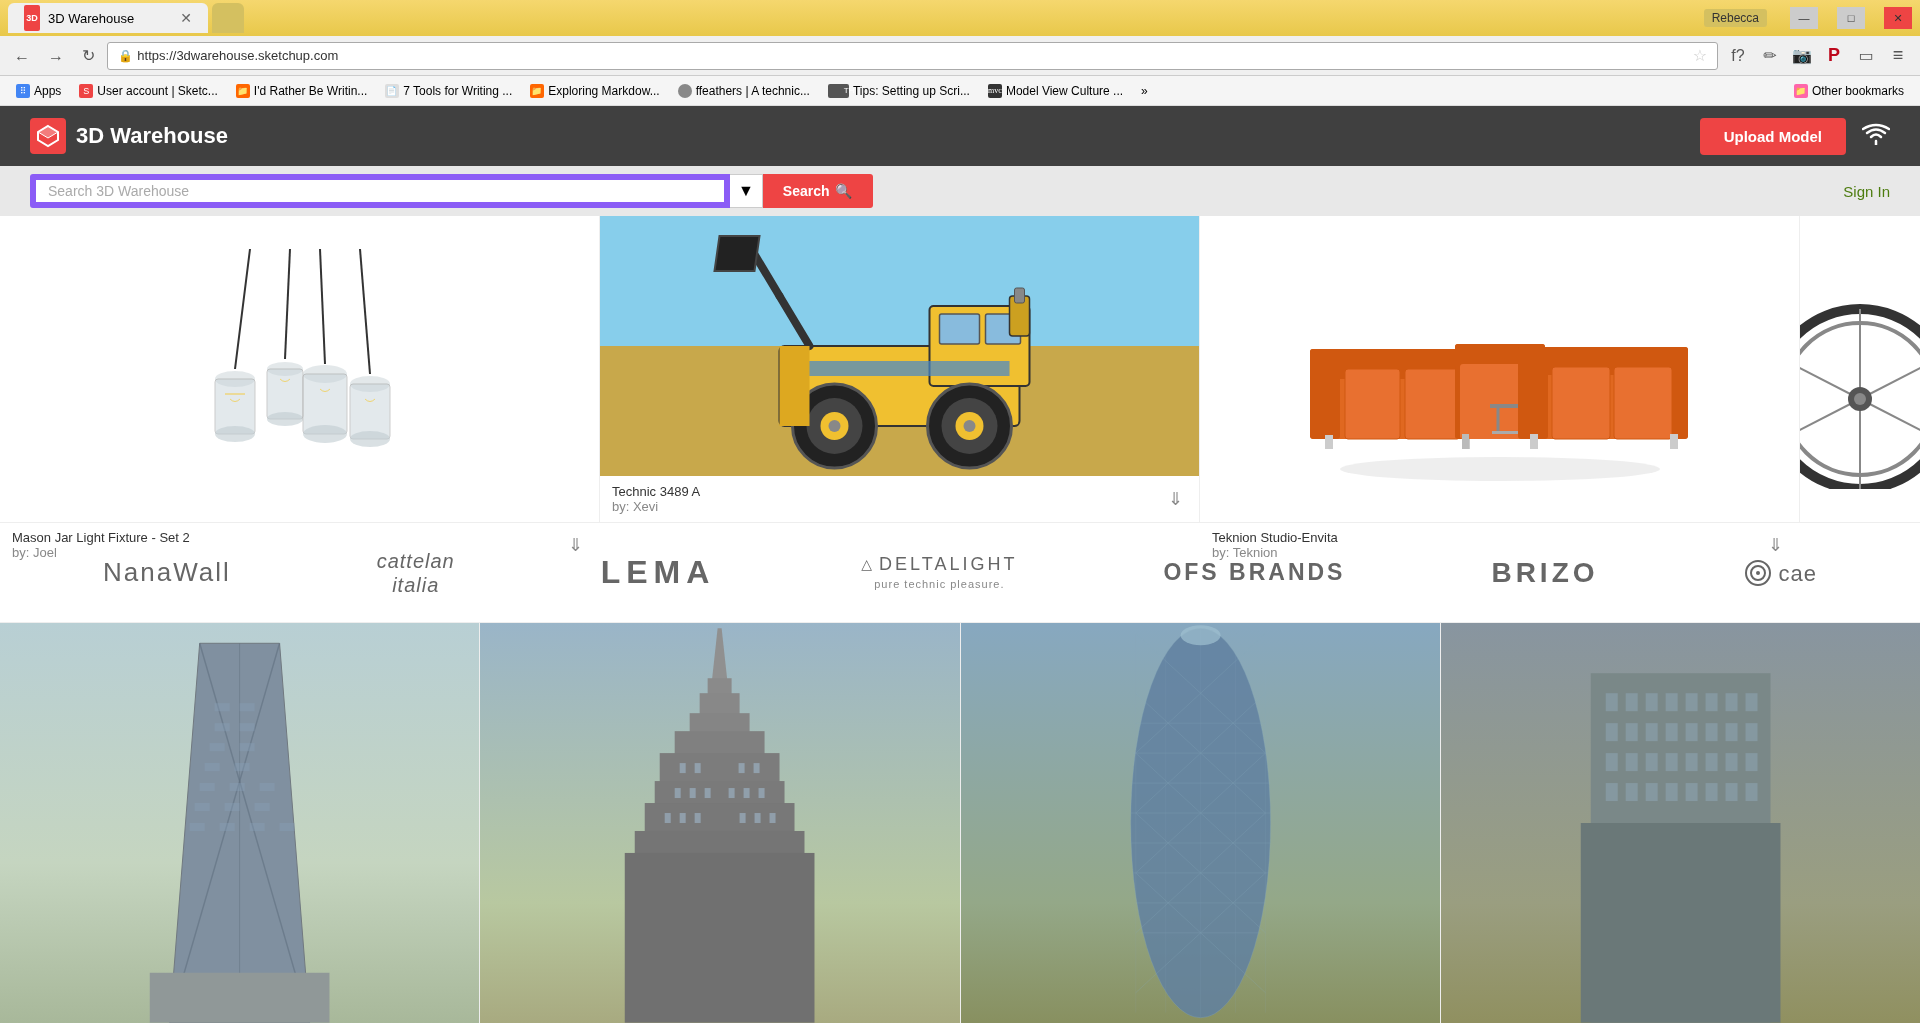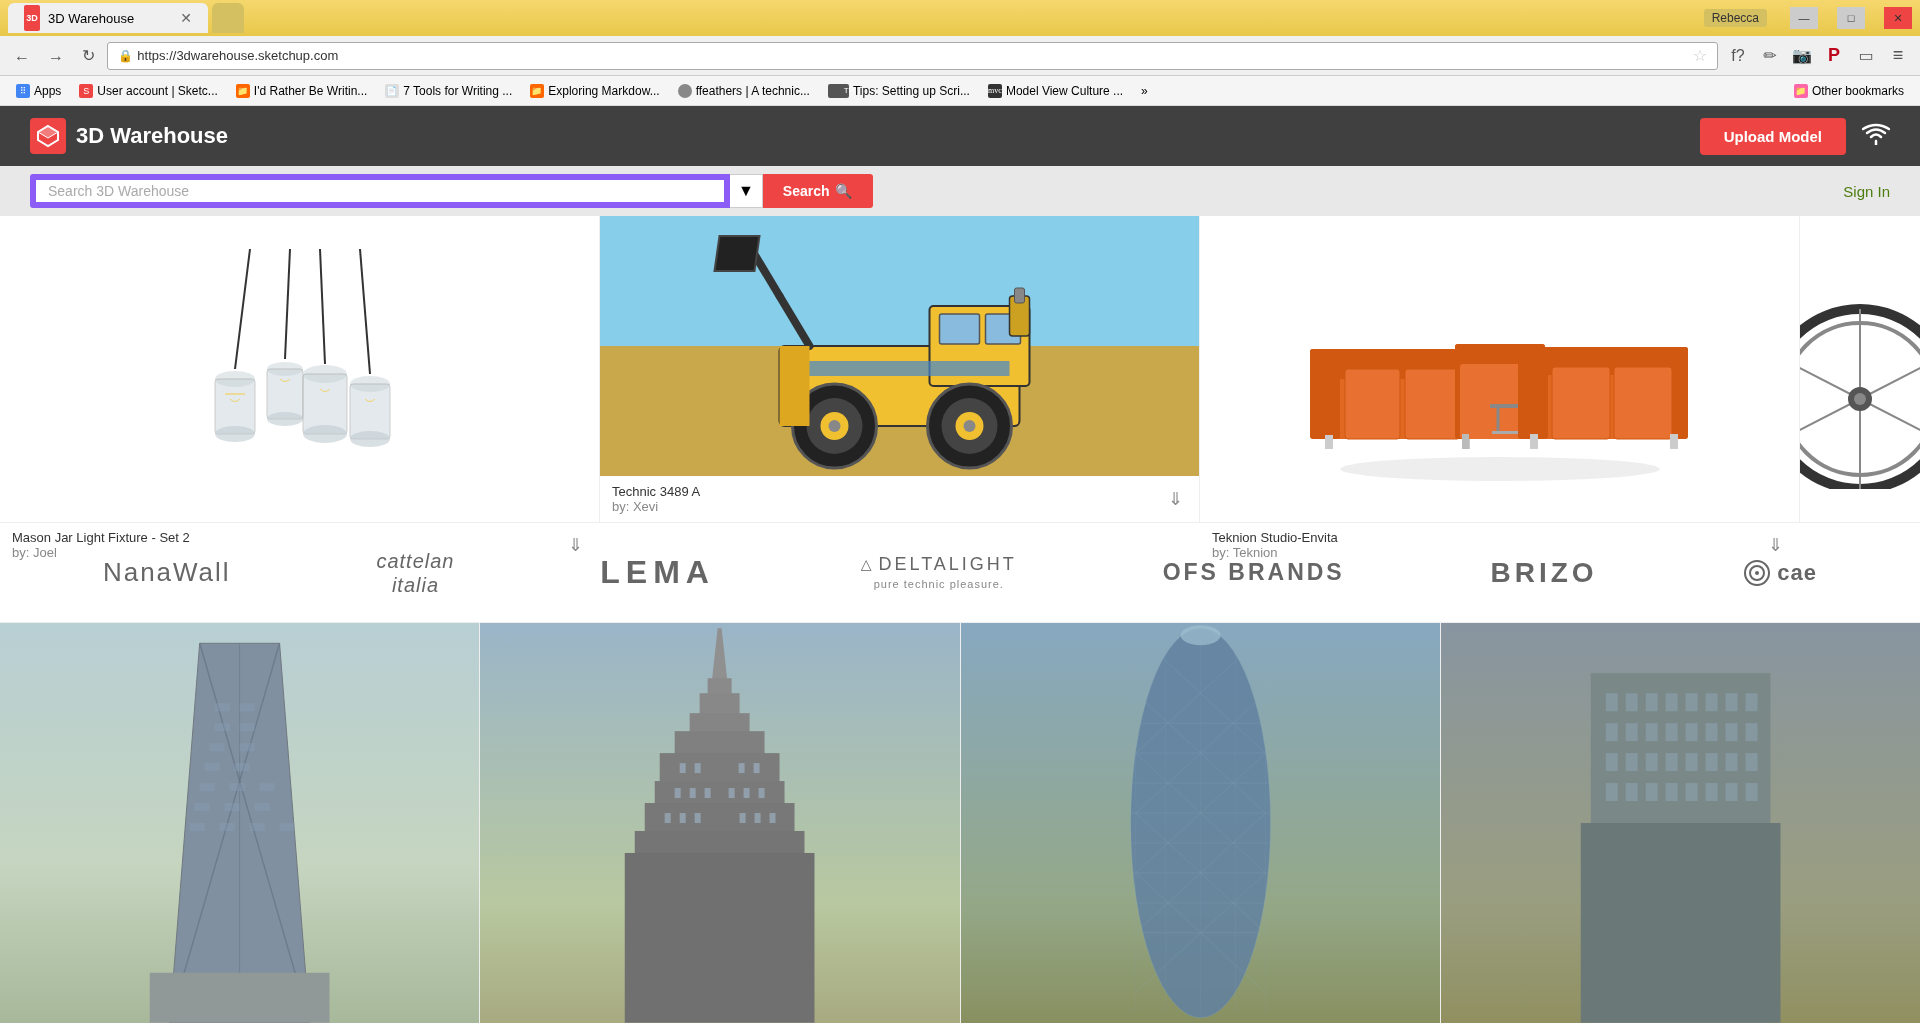--- a/index.html
+++ b/index.html
@@ -641,21 +641,21 @@
   <div class="brand-logo cattelan" style="font-style:italic; line-height:1.2; text-align:center;">cattelan<br>italia</div>
   <div class="brand-logo lema" style="font-weight:bold; letter-spacing:6px;">LEMA</div>
   <div class="brand-logo deltalight" style="text-align:center; line-height:1.4;">
     <div style="display:flex; align-items:center; gap:4px; letter-spacing:3px; font-size:18px;">
       <span style="font-size:14px;">△</span> DELTALIGHT
     </div>
     <div style="font-size:11px; letter-spacing:1px; color:#888;">pure technic pleasure.</div>
   </div>
   <div class="brand-logo ofs" style="letter-spacing:3px; font-weight:bold;">OFS BRANDS</div>
   <div class="brand-logo brizo" style="letter-spacing:4px; font-weight:bold; font-size:28px;">BRIZO</div>
-  <div class="brand-logo cae" style="display:flex; align-items:center; gap:6px;font-weight:bold;">
+  <div class="brand-logo cae" style="display:flex; align-items:flex-end; gap:6px;">
     <svg width="28" height="28" viewBox="0 0 28 28">
         <circle cx="14" cy="14" r="12" fill="none" stroke="#666" stroke-width="2"></circle>
         <circle cx="14" cy="14" r="7" fill="none" stroke="#666" stroke-width="2"></circle>
         <circle cx="14" cy="14" r="2" fill="#666"></circle>
       </svg>
     <span>cae</span>
   </div>
 </div>
 
 <div class="buildings-grid">

